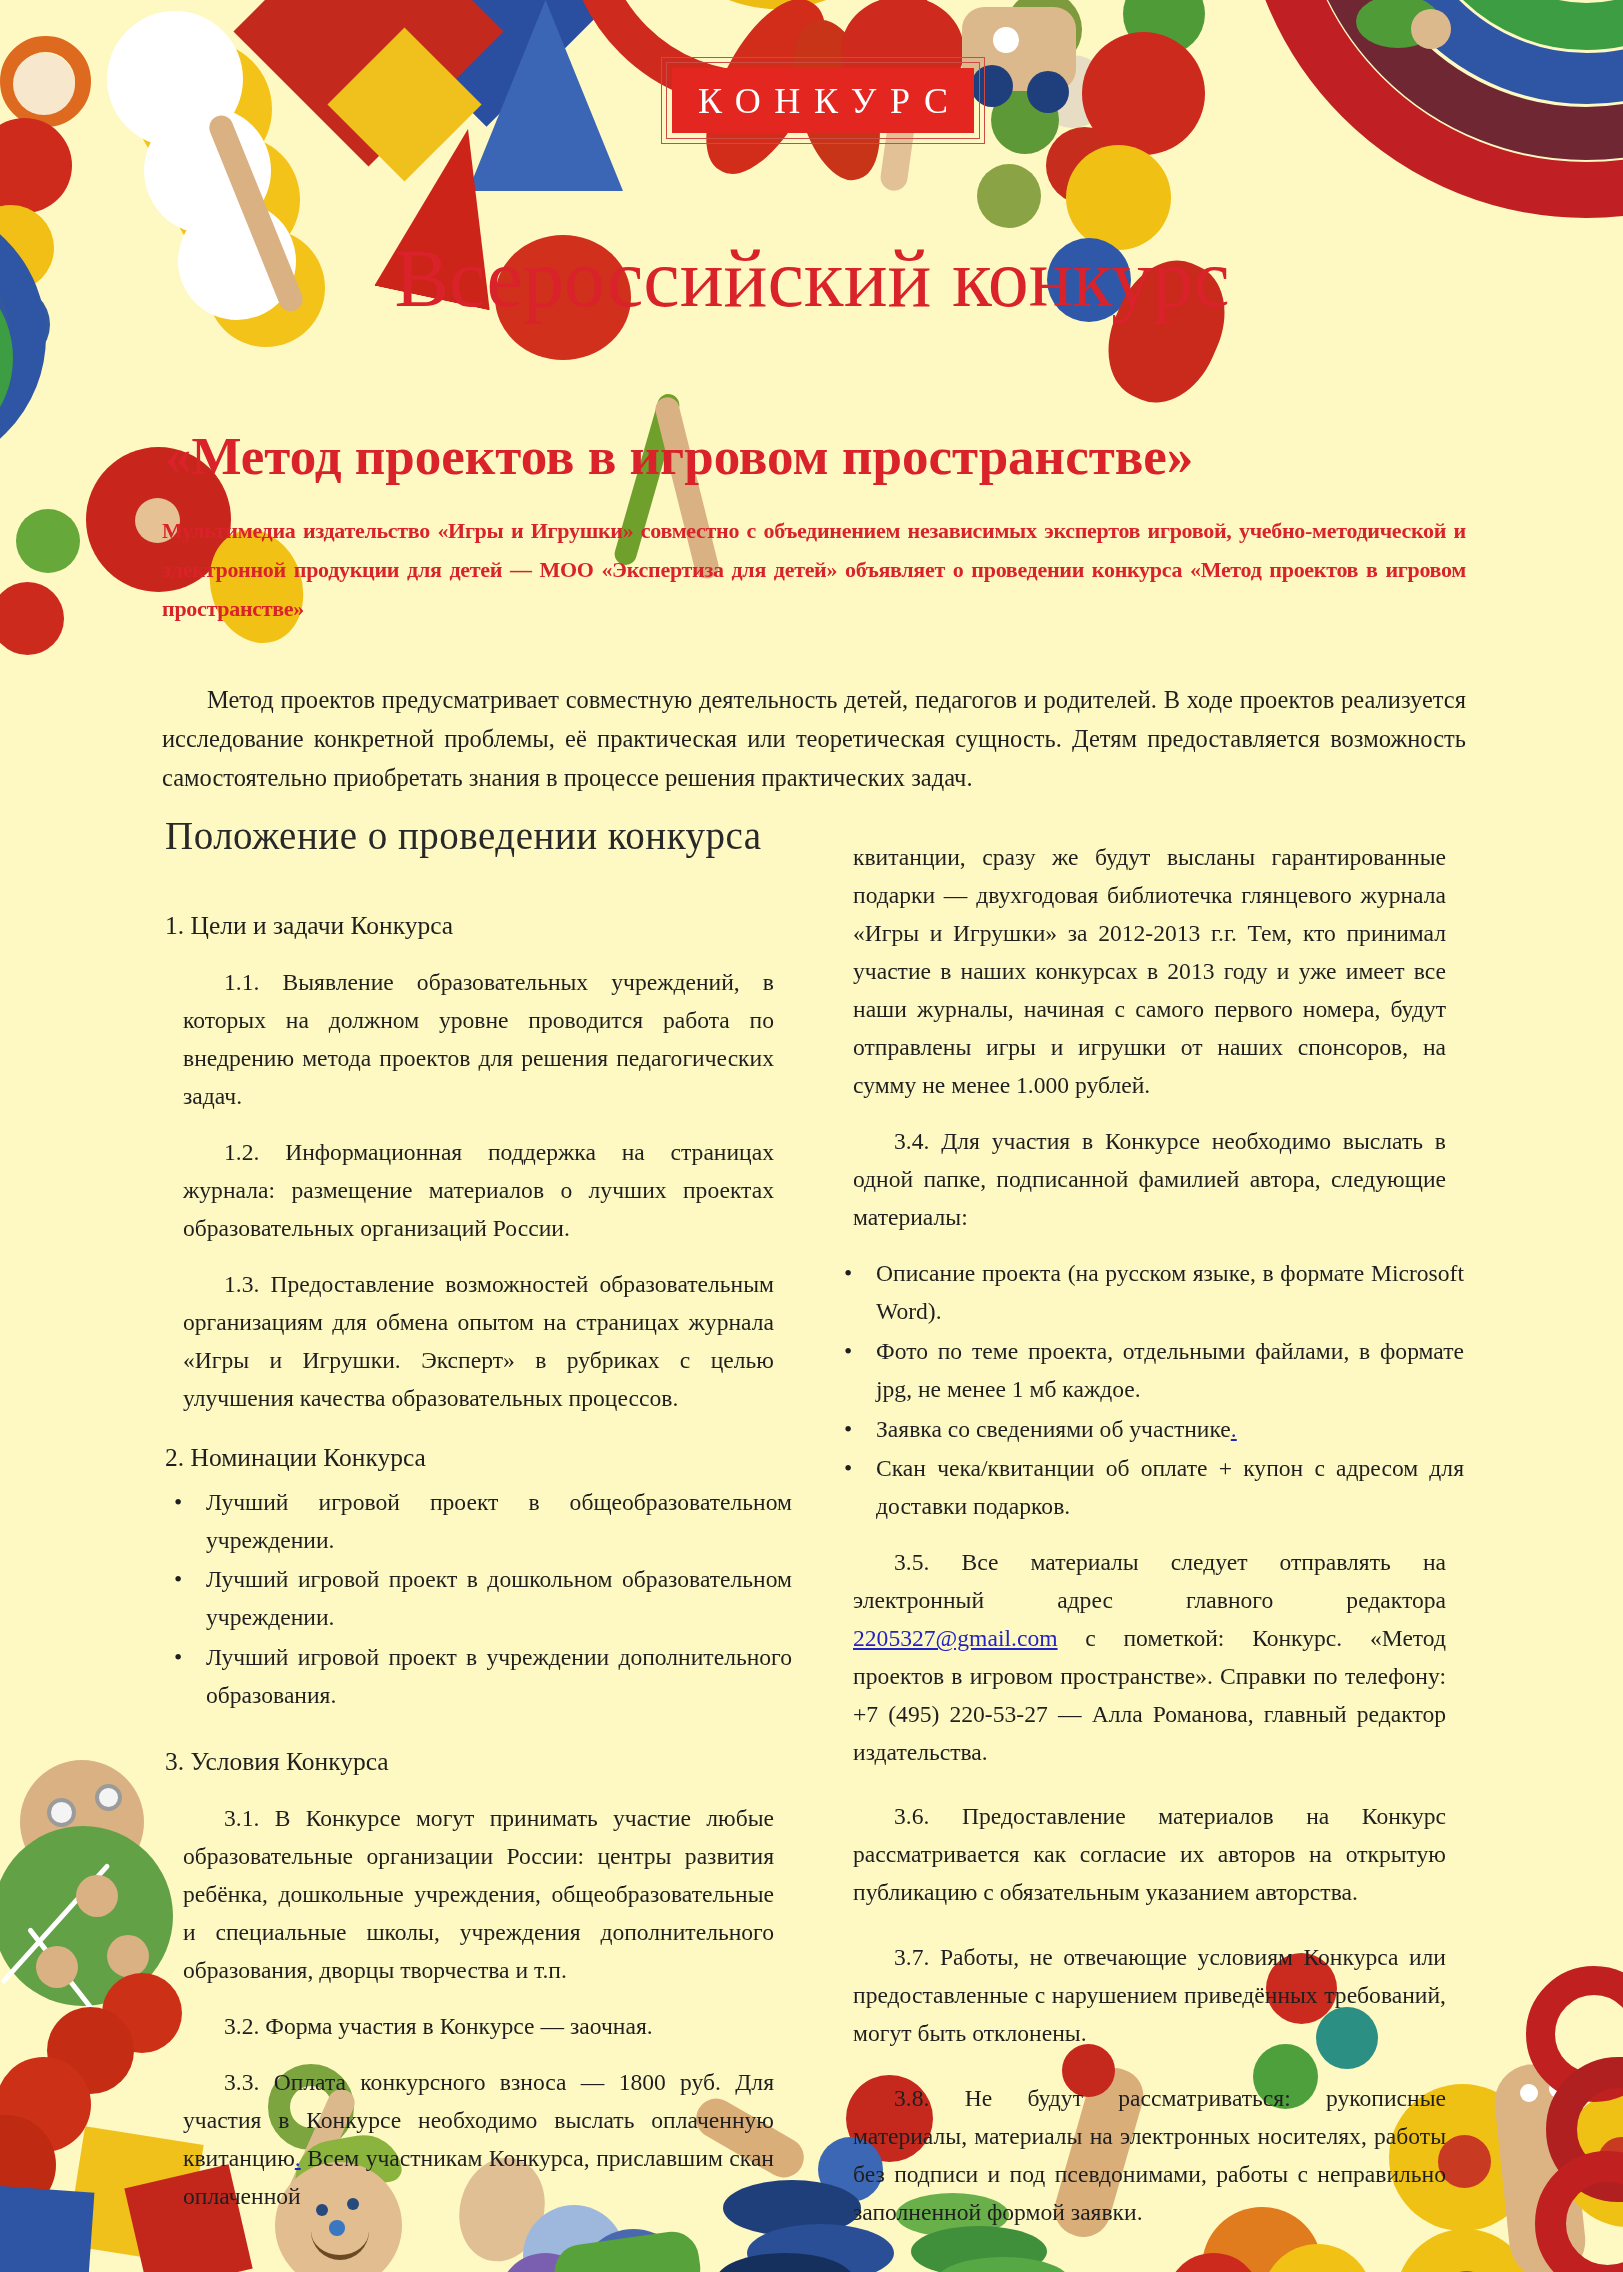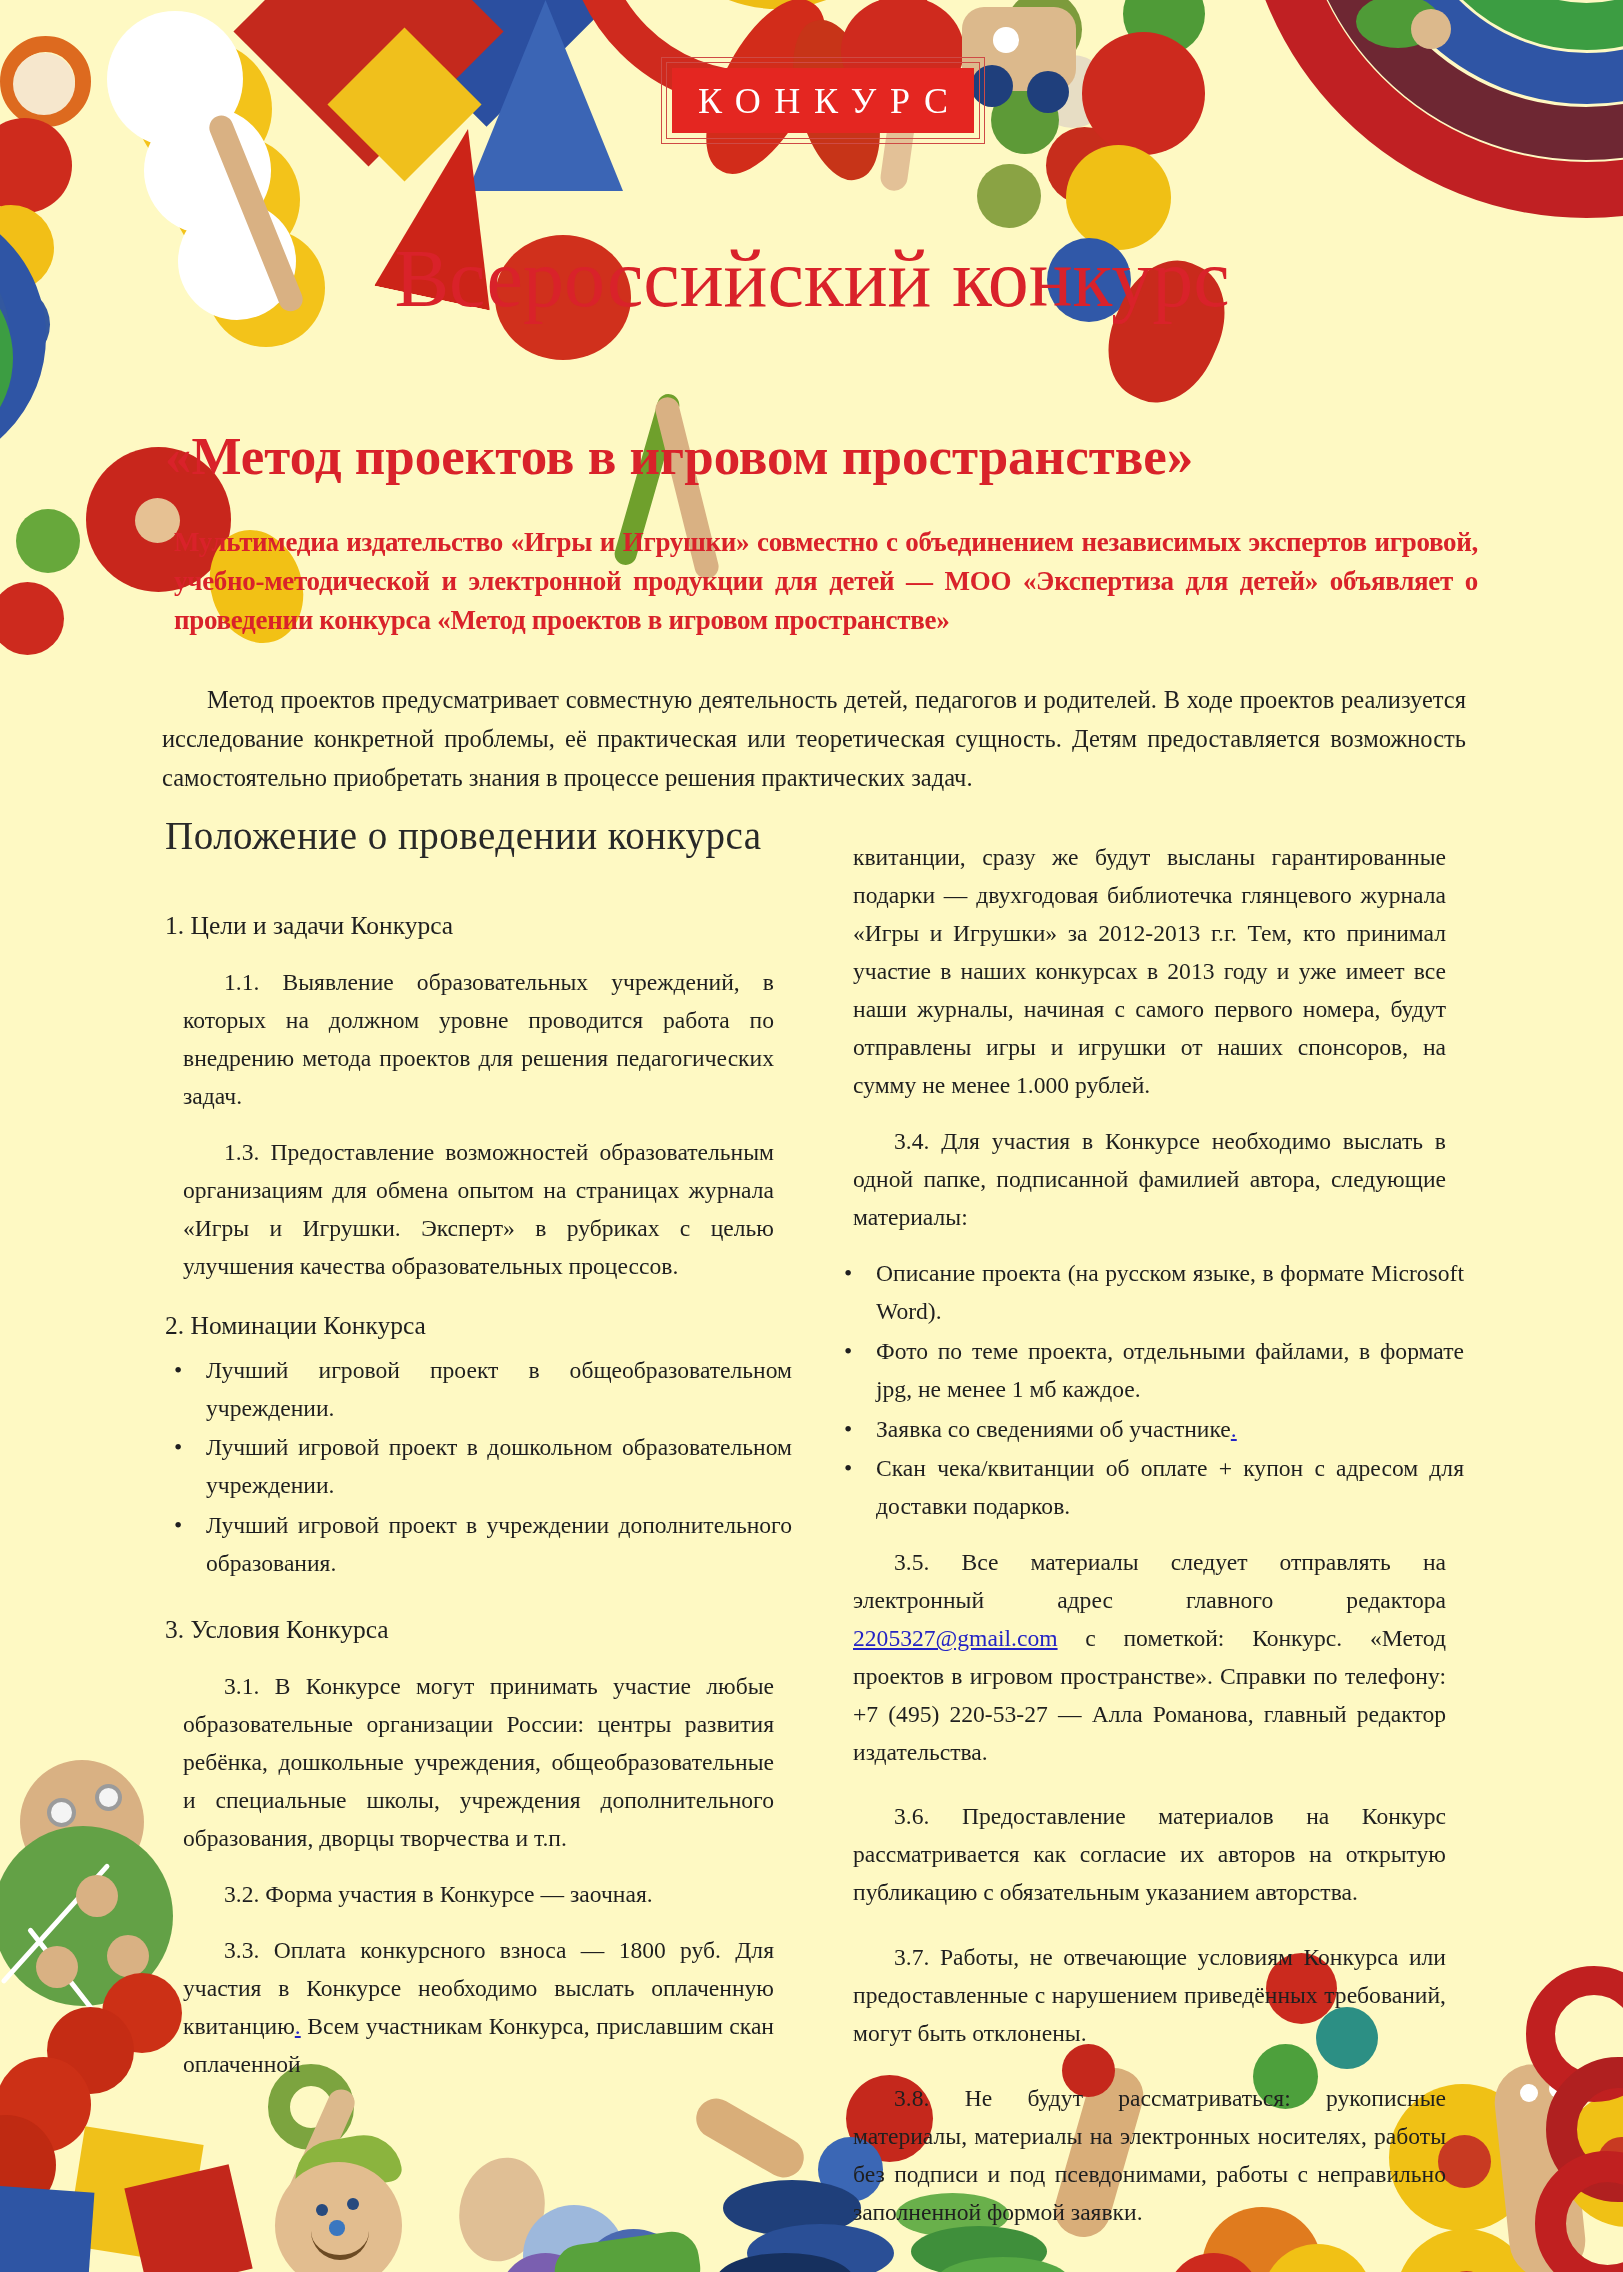--- a/index.html
+++ b/index.html
@@ -28,21 +28,21 @@
   .banner-frame::before{content:"";position:absolute;inset:3.6px;border:0.9px solid #cf4a45}
   .banner{
     position:absolute;z-index:3;left:672px;top:68px;width:302px;height:65px;
     background:var(--banner-red);color:#fff;text-align:center;line-height:67px;
     font-size:36px;
   }
   .banner span{letter-spacing:13.6px;margin-right:-13.6px}
   .title1{left:0;top:235px;width:100%;text-align:center;font-size:82px;line-height:87px;color:var(--red);font-weight:normal;margin:0}
   .title2{left:0;top:329px;width:100%;text-align:center;font-size:65px;line-height:73px;color:var(--red)}
   .title3{left:165px;top:424px;width:1300px;text-align:left;font-size:53px;line-height:64px;color:var(--red);font-weight:bold}
-  .lead{left:162px;top:511px;width:1304px;margin:12px;font-size:27px;line-height:39px;letter-spacing:-0.3px;
+  .lead{left:162px;top:511px;width:1304px;margin:0;font-size:22px;line-height:39px;letter-spacing:-0.3px;
         color:var(--red);font-weight:bold;text-align:justify}
   .intro{left:162px;top:680px;width:1304px;margin:0;font-size:24.5px;line-height:39px;text-align:justify;text-indent:45px}
   
   .col{position:absolute;z-index:2}
   .col-left{left:165px;top:812px;width:627px}
   .col-right{left:835px;top:820px;width:629px}
   .col h2{font-size:39px;line-height:47px;font-weight:normal;color:#282828;margin:0 0 48px;letter-spacing:0.5px}
   .col p{margin:18px;font-size:23.6px;line-height:38px;text-align:justify;color:var(--text);text-indent:41px}
   .col p.sub{font-size:25.5px;text-indent:0;margin:0 0 1.8px}
   .col p.noind{text-indent:0}
@@ -209,20 +209,21 @@
   <h1 class="txt title1">Всероссийский конкурс</h1>
   <div class="txt title3">«Метод проектов в игровом пространстве»</div>
 
   <p class="txt lead">Мультимедиа издательство «Игры и Игрушки» совместно с объединением независимых экспертов игровой, учебно-методической и электронной продукции для детей — МОО «Экспертиза для детей» объявляет о проведении конкурса «Метод проектов в игровом пространстве»</p>
   <p class="txt intro">Метод проектов предусматривает совместную деятельность детей, педагогов и родителей. В ходе проектов реализуется исследование конкретной проблемы, её практическая или теоретическая сущность. Детям предоставляется возможность самостоятельно приобретать знания в процессе решения практических задач.</p>
 
   <div class="col col-left">
     <h2>Положение о проведении конкурса</h2>
     <p class="sub">1. Цели и задачи Конкурса</p>
     <p>1.1. Выявление образовательных учреждений, в которых на должном уровне проводится работа по внедрению метода проектов для решения педагогических задач.</p>
+    <p>1.2. Информационная поддержка на страницах журнала: размещение материалов о лучших проектах образовательных организаций России.</p>
     <p>1.3. Предоставление возможностей образовательным организациям для обмена опытом на страницах журнала «Игры и Игрушки. Эксперт» в рубриках с целью улучшения качества образовательных процессов.</p>
     <p class="sub gap-s2">2. Номинации Конкурса</p>
     <ul>
       <li><span>Лучший игровой проект в общеобразовательном учреждении.</span></li>
       <li><span>Лучший игровой проект в дошкольном образовательном учреждении.</span></li>
       <li><span>Лучший игровой проект в учреждении дополнительного образования.</span></li>
     </ul>
     <p class="sub gap-s3">3. Условия Конкурса</p>
     <p>3.1. В Конкурсе могут принимать участие любые образовательные организации России: центры развития ребёнка, дошкольные учреждения, общеобразовательные и специальные школы, учреждения дополнительного образования, дворцы творчества и т.п.</p>
     <p>3.2. Форма участия в Конкурсе — заочная.</p>

